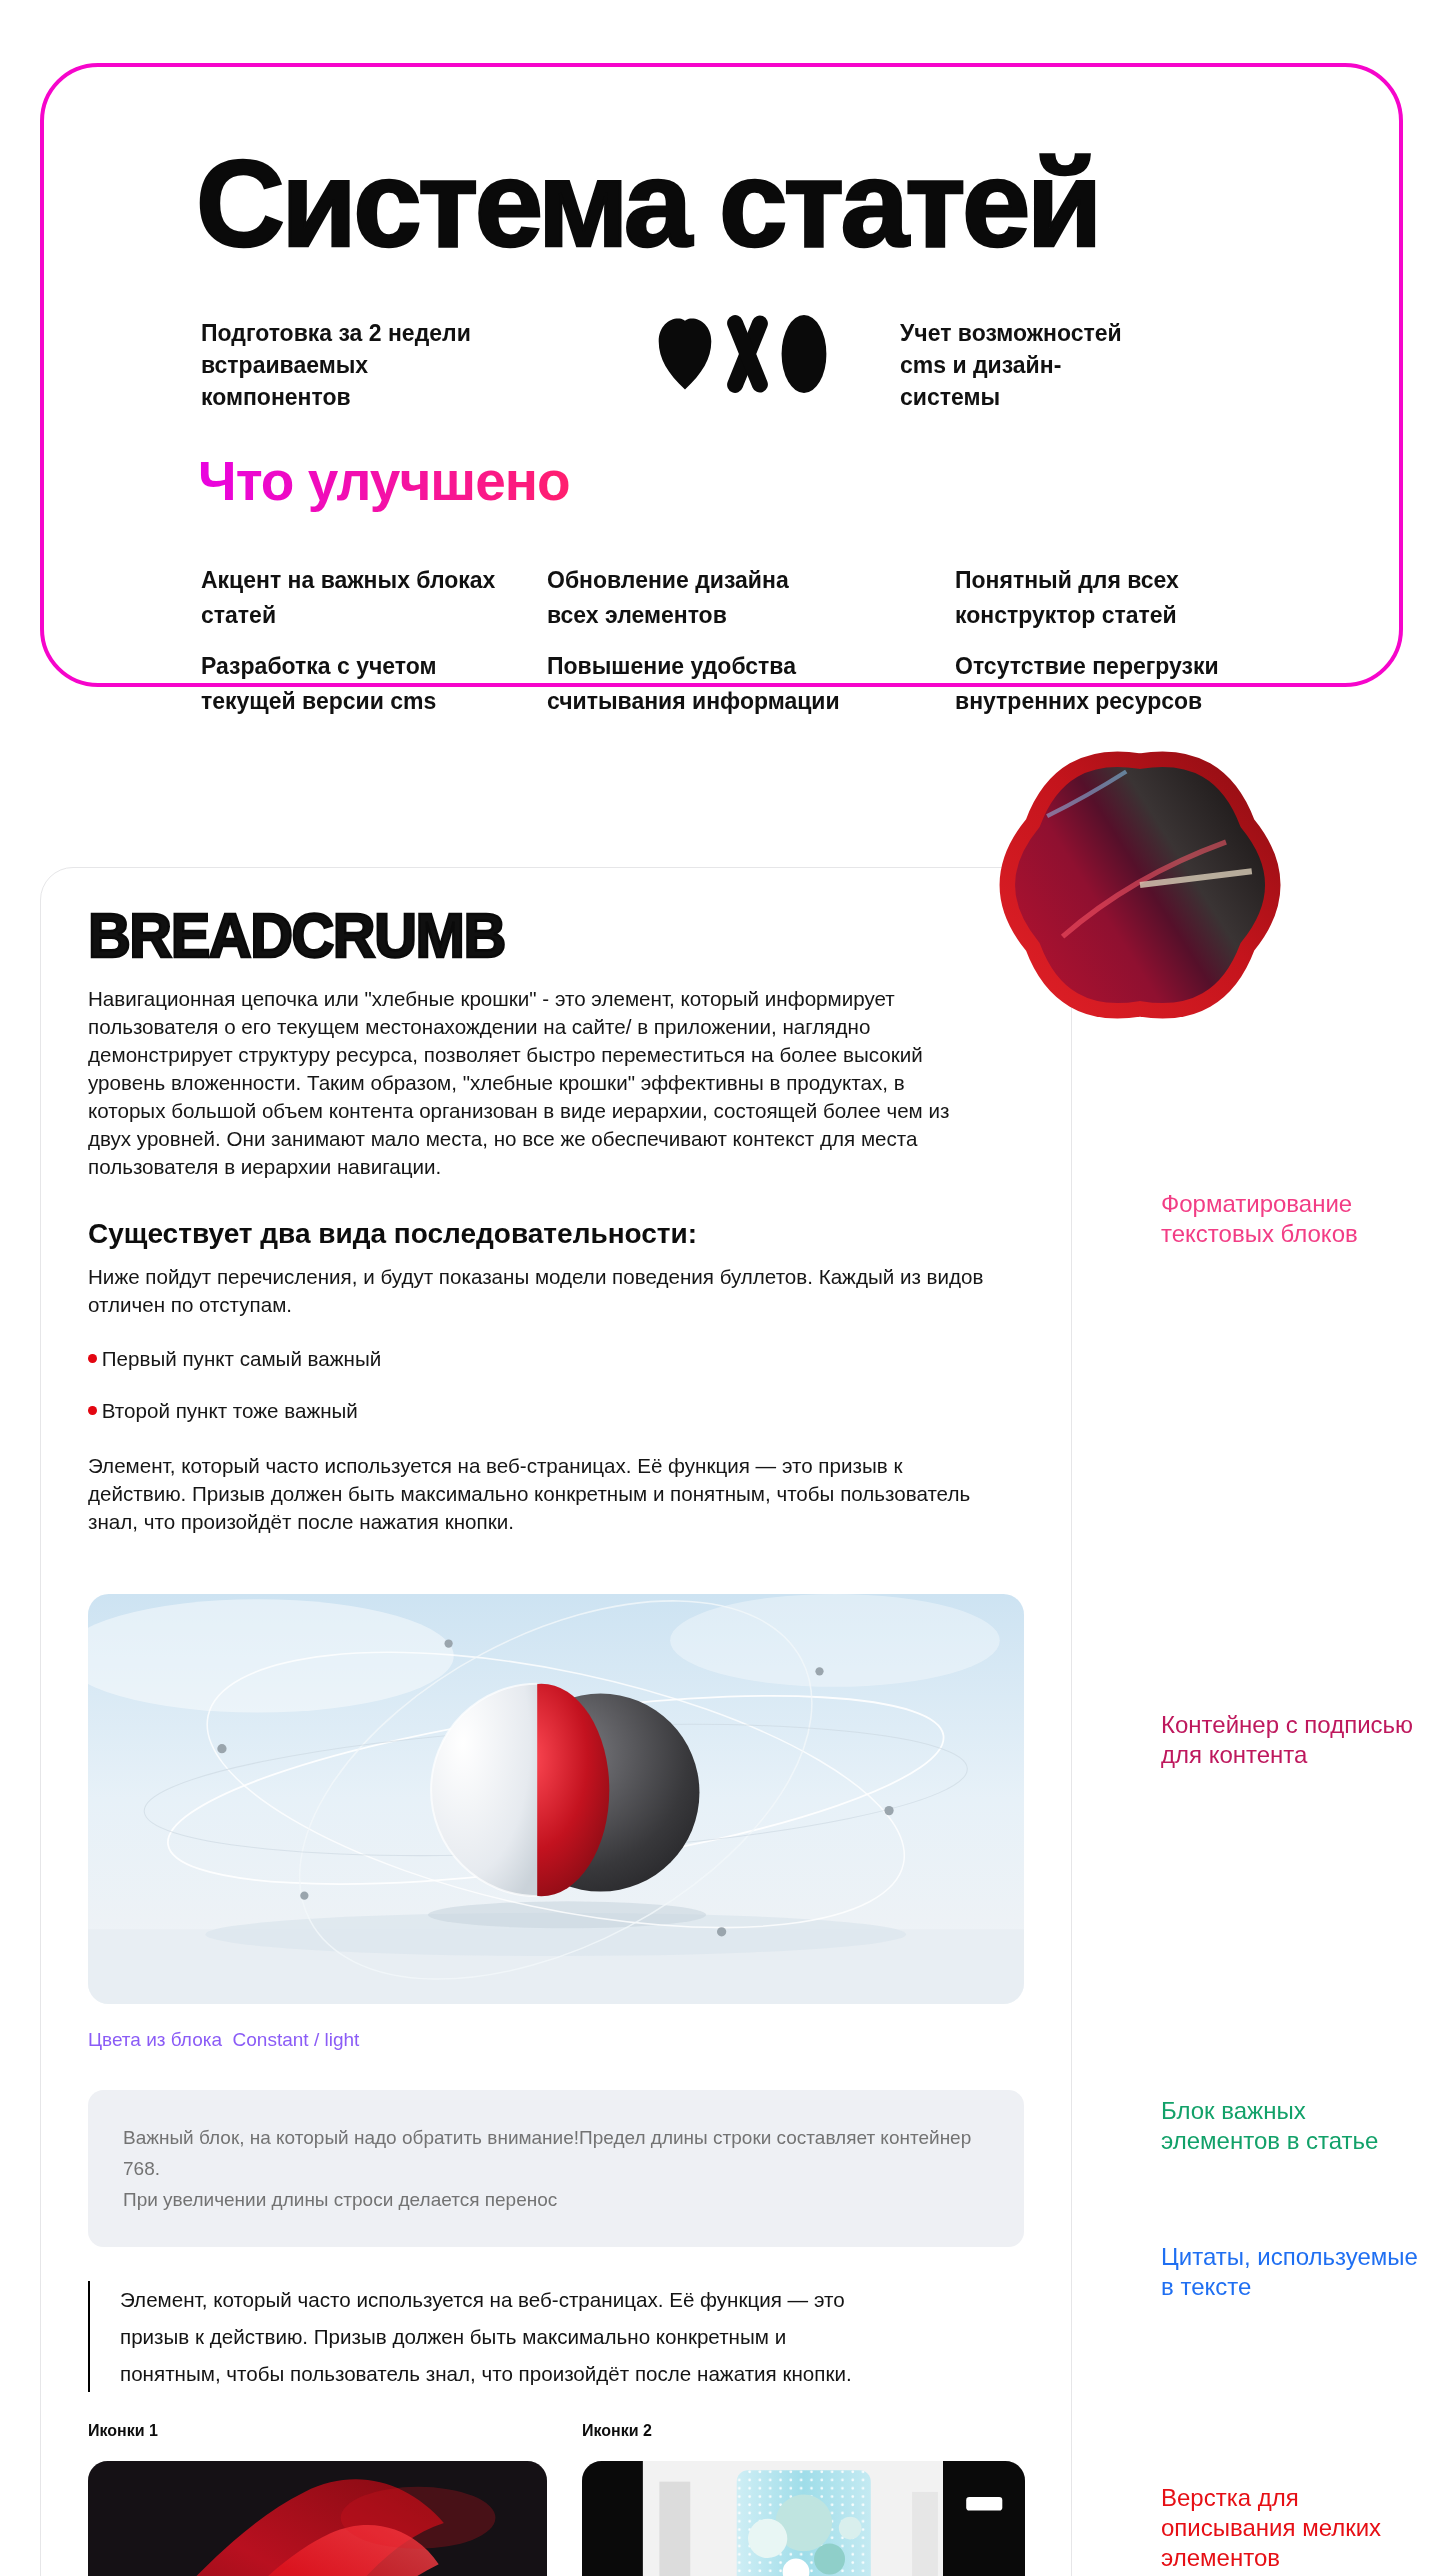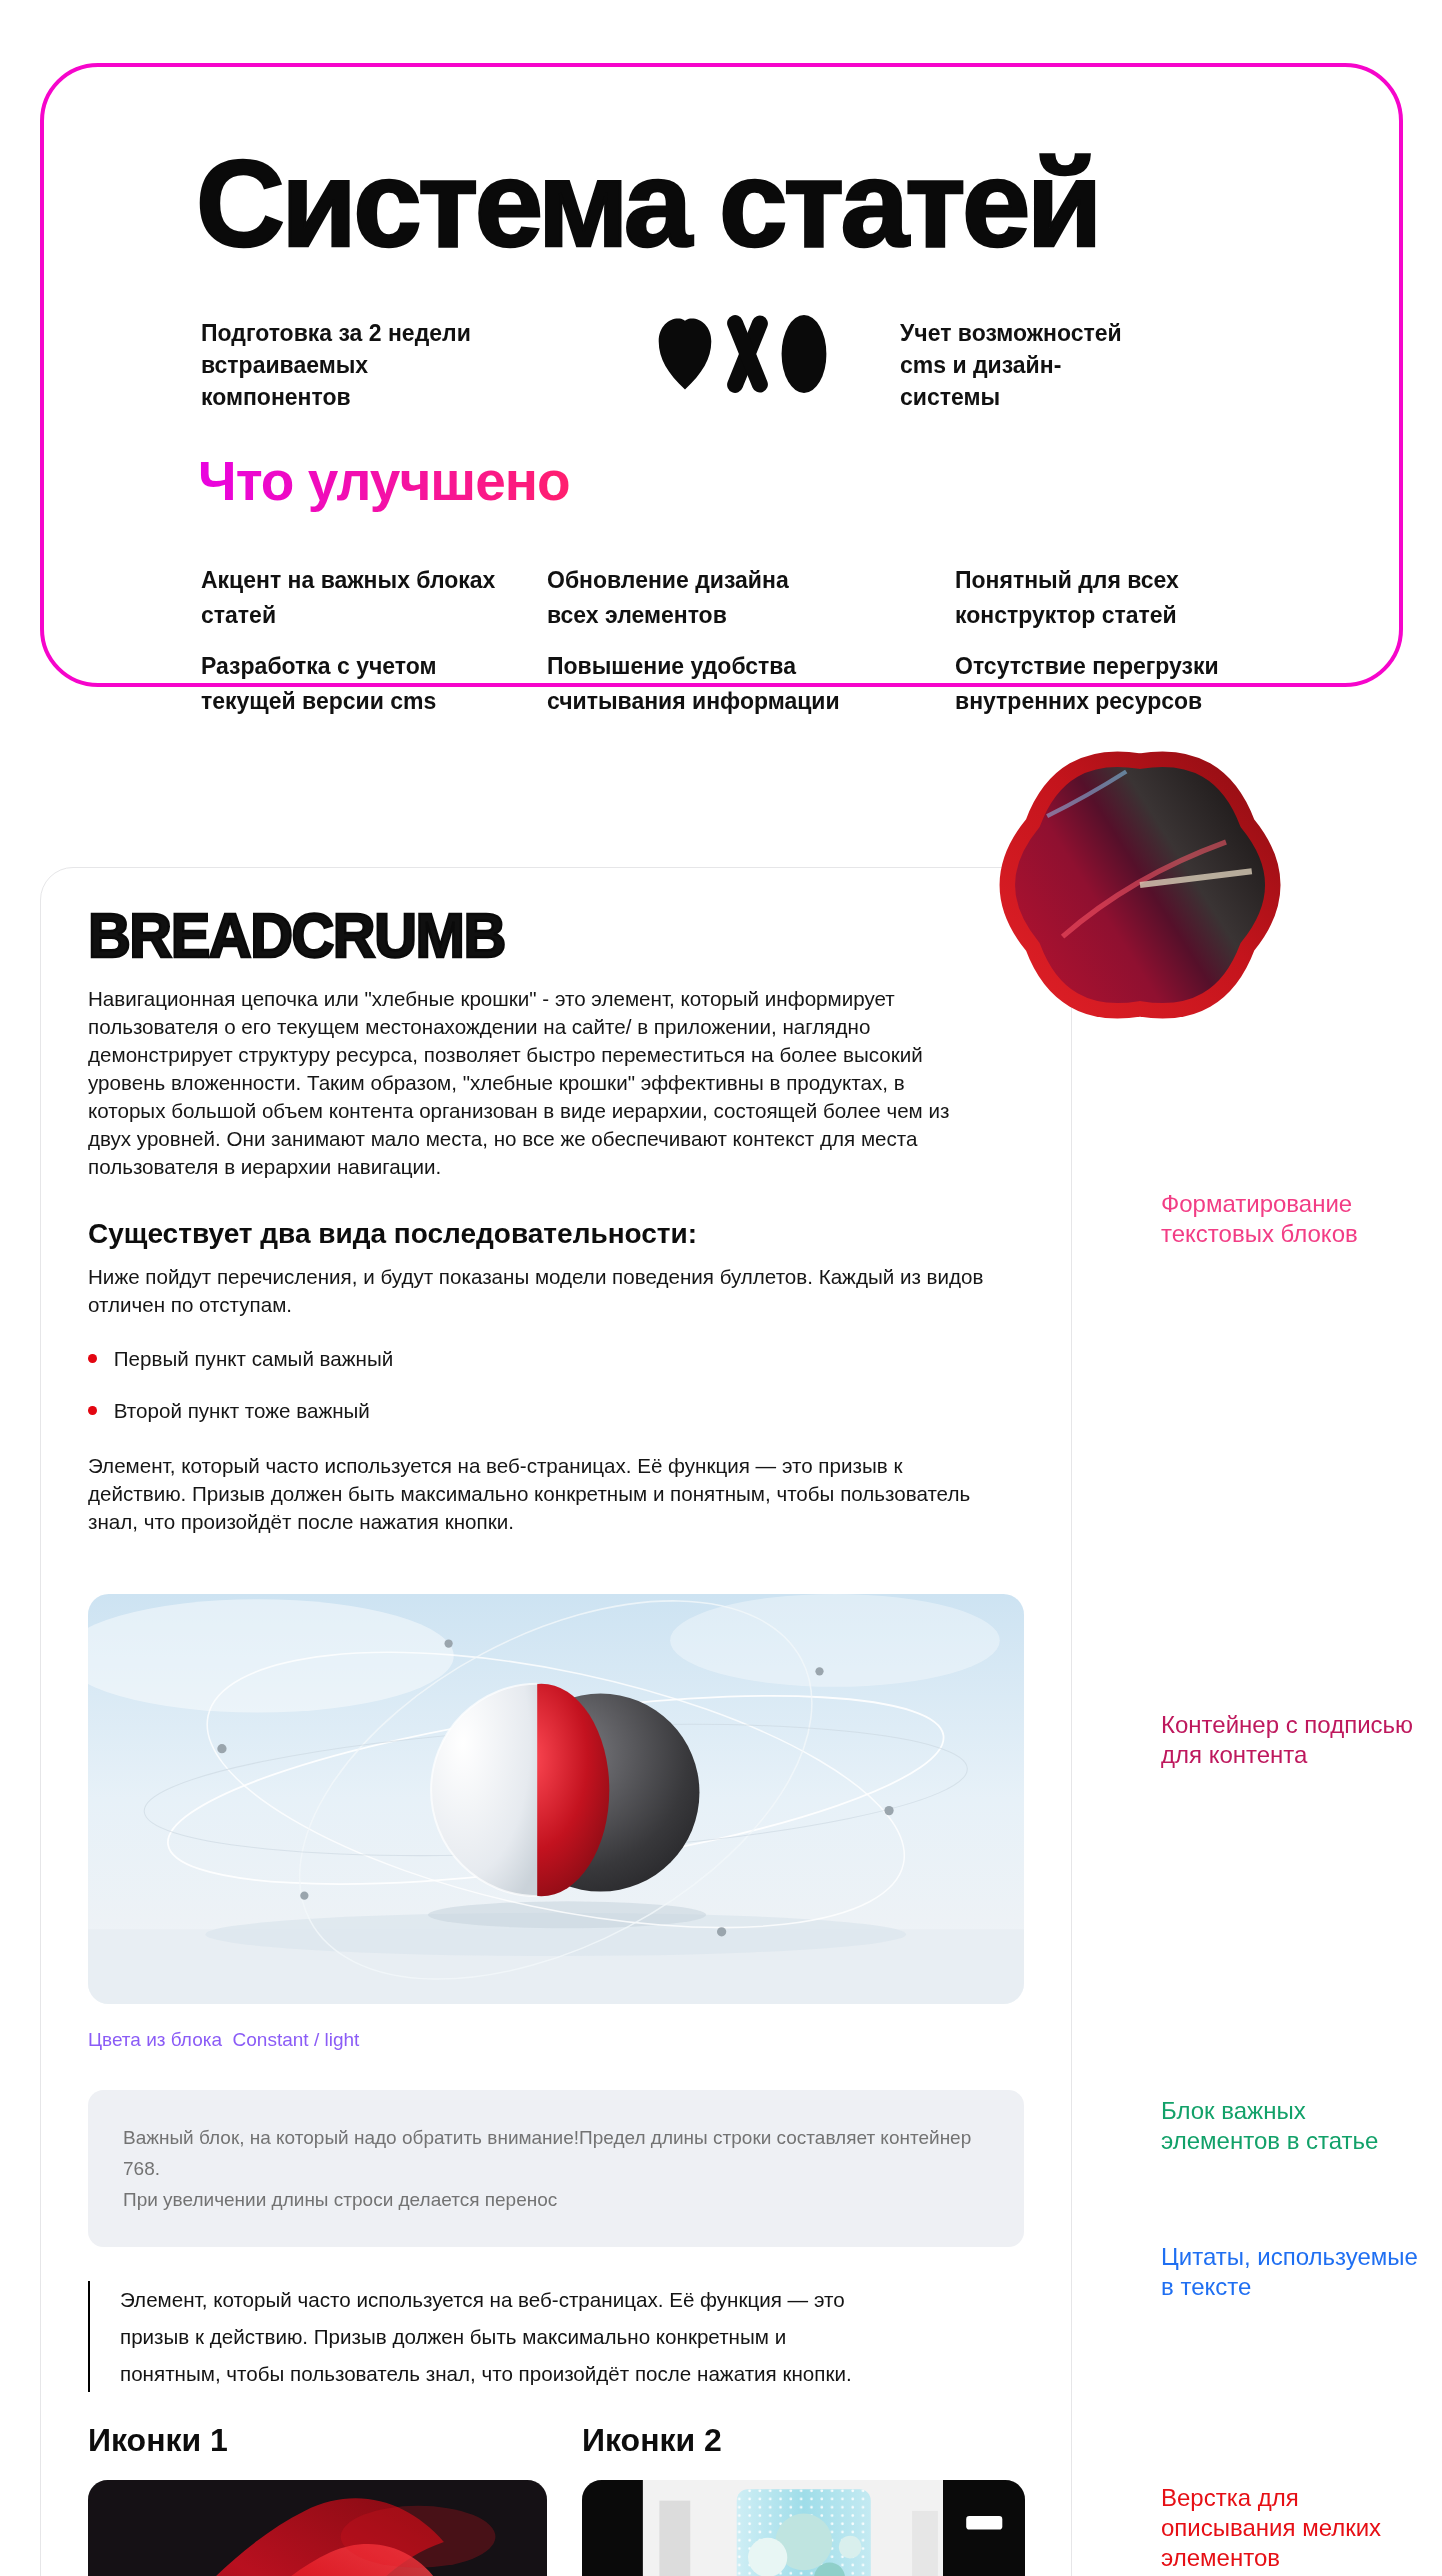--- a/index.html
+++ b/index.html
@@ -30,33 +30,33 @@
   
   .article-card { position:absolute; left:40px; top:867px; width:1032px; background:#fff;
     border:0.5px solid #E6E6E8; border-radius:33px; padding:36px 47px 36px 47px; z-index:2; }
   .bc-heading { font-size:63px; font-weight:700; letter-spacing:-1.5px; line-height:63px;
     -webkit-text-stroke:2.6px #0a0a0a; transform:scaleX(.94); transform-origin:left; white-space:nowrap; }
   .p-body { font-size:20.6px; line-height:28px; color:#161616; }
   .intro { margin-top:17.5px; width:896px; }
   .sub-heading { margin-top:37px; font-size:28px; font-weight:700; color:#0d0d0d; }
   .list-intro { margin-top:13.4px; width:896px; }
   .bullets { margin-top:26px; list-style:none; }
-  .bullet-row { display:flex; align-items:center; gap:17px; }
+  .bullet-row { display:flex; align-items:center; gap:5px; }
   .bullet-row + .bullet-row { margin-top:24px; }
   .bullet-dot { width:8.8px; height:8.8px; border-radius:50%; background:#E30611; flex:0 0 auto; }
   .cta { margin-top:27px; width:896px; }
   .figure { margin-top:58px; width:936px; height:410px; border-radius:20.6px; overflow:hidden; }
   .figure svg { display:block; width:100%; height:100%; }
   .fig-caption { margin-top:25px; font-size:19px; color:#8b5cf6; white-space:pre-wrap; }
   .important { margin-top:39px; width:936px; background:#EEF0F4; border-radius:15.5px; padding:32px 35px; }
   .important div { font-size:19px; line-height:31px; color:#737373; }
   .quote { margin-top:34px; border-left:2.6px solid #000; padding-left:30px; width:773px;
     font-size:20.6px; line-height:37px; color:#141414; }
   .icon-cols { margin-top:30px; display:grid; grid-template-columns:459px 443px; column-gap:35px; }
-  .icon-col-heading { font-size:32px; font-weight:700; color:#0d0d0d; }
+  .icon-col-heading { font-size:16px; font-weight:700; color:#0d0d0d; }
   .icon-image { margin-top:21.6px; width:100%; height:226px; border-radius:19.6px; overflow:hidden; }
   .icon-image svg { display:block; width:100%; height:100%; }
 
   
   .annotation { position:absolute; left:1113px; font-size:24px; font-weight:500; line-height:30px;margin-left:48px; }
   .a0 { top:1189px; width:289px; }
   .a1 { top:1710px; width:289px; }
   .a2 { top:2096px; width:242px; }
   .a3 { top:2242px; width:268px; }
   .a4 { top:2483px; width:268px; }

